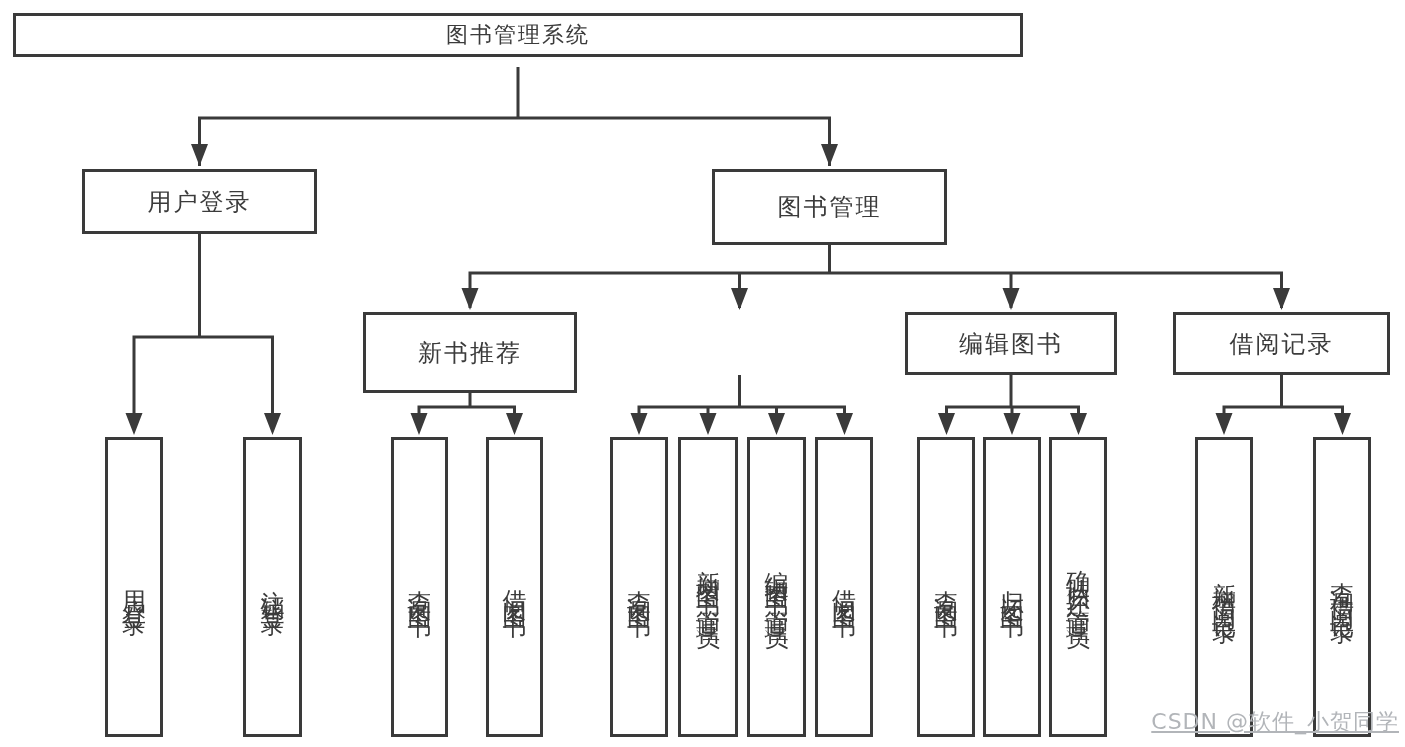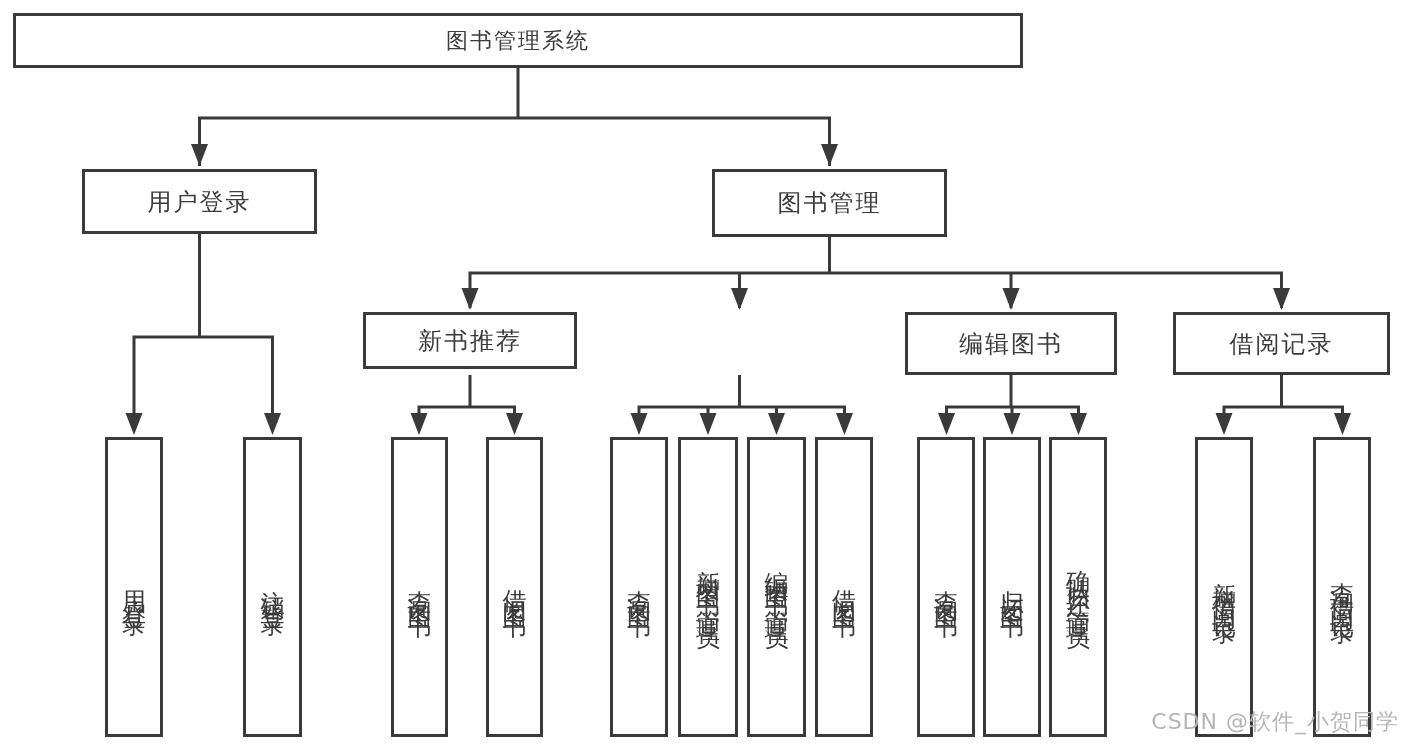--- a/index.html
+++ b/index.html
@@ -45,20 +45,21 @@
     max-height:288px;
   }
   .watermark{
     position:absolute;
     right:6px;bottom:10px;
     font-size:22px;
     color:var(--watermark);
     letter-spacing:1px;
     white-space:nowrap;
     z-index:5;
+    text-decoration:underline;
   }
 </style>
 </head>
 <body>
 
 <div id="stage">
 
   <svg id="connectors" viewBox="0 0 1405 747" xmlns="http://www.w3.org/2000/svg">
 
     <path class="line" d="M518 67 V118 M199.5 166 V118 H829.5 V166"></path>
@@ -71,32 +72,32 @@
 
     <path class="line" d="M739.5 375 V407 M639 430 V407 H844.5 V430 M708 407 V430 M776.5 407 V430"></path>
 
     <path class="line" d="M1011 375 V407 M946.5 430 V407 H1078.5 V430 M1012 407 V430"></path>
 
     <path class="line" d="M1281.5 375 V407 M1224 430 V407 H1342.5 V430"></path>
 
     <path class="arrow" d="M191 144 H208 L199.5 166 Z M821 144 H838 L829.5 166 Z M125.5 413 H142.5 L134 435 Z M264 413 H281 L272.5 435 Z M461.5 288 H478.5 L470 310 Z M731 288 H748 L739.5 310 Z M1002.5 288 H1019.5 L1011 310 Z M1273 288 H1290 L1281.5 310 Z M410.5 413 H427.5 L419 435 Z M506 413 H523 L514.5 435 Z M630.5 413 H647.5 L639 435 Z M699.5 413 H716.5 L708 435 Z M768 413 H785 L776.5 435 Z M836 413 H853 L844.5 435 Z M938 413 H955 L946.5 435 Z M1003.5 413 H1020.5 L1012 435 Z M1070 413 H1087 L1078.5 435 Z M1215.5 413 H1232.5 L1224 435 Z M1334 413 H1351 L1342.5 435 Z"></path>
   </svg>
 
-  <div class="box h root" style="left:13px;top:13px;width:1010px;height:55px">
+  <div class="box h root" style="left:13px;top:13px;width:1010px;height:44px">
     <span>图书管理系统</span>
   </div>
 
   <div class="box h" style="left:82px;top:169px;width:235px;height:65px">
     <span>用户登录</span>
   </div>
-  <div class="box h" style="left:712px;top:169px;width:235px;height:68px">
+  <div class="box h" style="left:712px;top:169px;width:235px;height:76px">
     <span>图书管理</span>
   </div>
 
-  <div class="box h" style="left:363px;top:312px;width:214px;height:57px">
+  <div class="box h" style="left:363px;top:312px;width:214px;height:81px">
     <span>新书推荐</span>
   </div>
   <div class="box h" style="left:905px;top:312px;width:212px;height:63px">
     <span>编辑图书</span>
   </div>
   <div class="box h" style="left:1173px;top:312px;width:217px;height:63px">
     <span>借阅记录</span>
   </div>
 
   <div class="box v" style="left:105px;top:437px;width:58px;height:300px">

